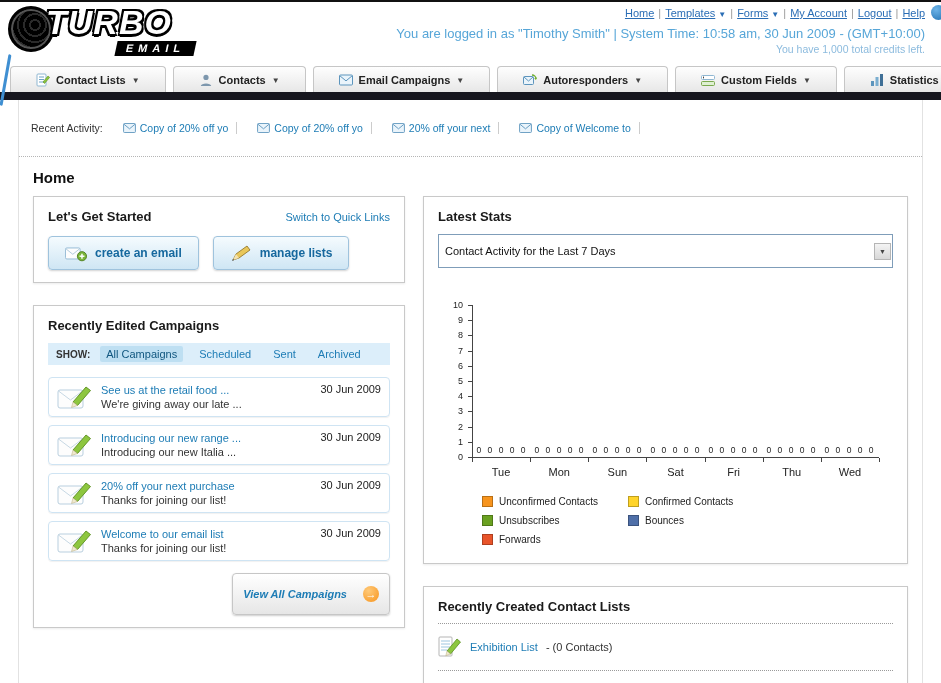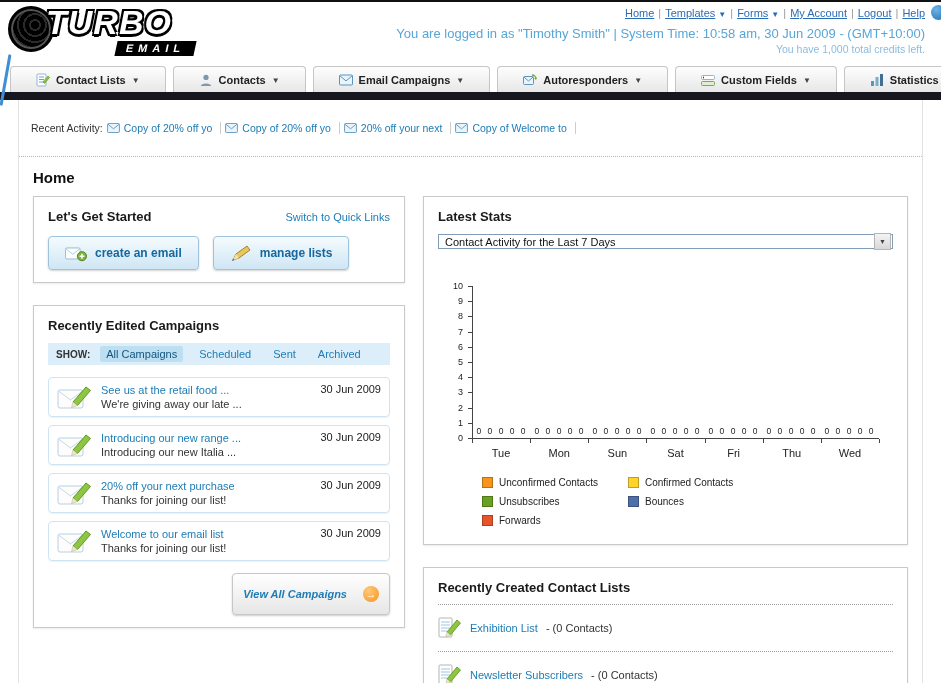--- a/index.html
+++ b/index.html
@@ -39,21 +39,21 @@
   .nav-tab .dd { font-size: 8px; color: #444; }
   .nav-dark { height: 8px; background: #17171f; }
   .icon14 { width: 14px; height: 14px; display: inline-block; }
 
   
   .main { margin: 0 18px; border-left: 1px solid #e2e2e2; border-right: 1px solid #e2e2e2;
       border-bottom: 1px solid #cfcfcf; background: #fff; min-height: 555px; padding-bottom: 18px; }
 
   .activity-bar { display: flex; align-items: center; gap: 4px; padding: 22px 12px;
       border-bottom: 1px dotted #b5b5b5; font-size: 10.5px; color: #333; }
-  .activity-item { display: inline-flex; align-items: center; gap: 4px; color: #1d7cb5; cursor: pointer; }
+  .activity-item { display: inline-flex; align-items: center; gap: 4px; color: #1d7cb5; cursor: pointer; margin-left: 16px; }
   .activity-item .txt { border-right: 1px solid #ccc; padding-right: 8px; }
   .icon12 { width: 13px; height: 10px; display: inline-block; }
 
   .page-title { font-size: 15px; font-weight: bold; color: #111; margin: 12px 0 10px 14px; }
 
   .columns { display: flex; gap: 18px; padding: 0 14px; }
   .left-col { width: 372px; flex: none; }
   .right-col { flex: 1; }
 
   .panel { border: 1px solid #c9c9c9; background: #fff; box-shadow: 0 1px 2px rgba(0,0,0,0.08);
@@ -87,21 +87,21 @@
   .btn-row-right { display: flex; justify-content: flex-end; margin-top: 12px; }
   .arrow-btn { display: inline-flex; align-items: center; gap: 16px; border: 1px solid #c6c6c6; border-radius: 4px;
       background: linear-gradient(#ffffff, #e6e6e6); padding: 12px 10px; color: #1d7cb5; font-weight: bold;
       font-size: 11px; cursor: pointer; box-shadow: 0 1px 2px rgba(0,0,0,.2); font-style: italic; }
   .arrow-circle { width: 16px; height: 16px; border-radius: 50%; flex: none;
       background: radial-gradient(circle at 35% 30%, #ffc978, #f7941d); color: #fff;
       display: inline-flex; align-items: center; justify-content: center; font-size: 11px; line-height: 1; }
 
   
   .select { display: flex; justify-content: space-between; align-items: center; border: 1px solid #7f9db9;
-      background: #fff; height: 15px; font-size: 11px; color: #111; padding-left: 6px; margin-top: 10px; cursor: pointer; gap: 48px; }
+      background: #fff; height: 34px; font-size: 11px; color: #111; padding-left: 6px; margin-top: 10px; cursor: pointer; gap: 48px; }
   .select-arrow { width: 17px; height: 17px; margin-right: 1px; background: linear-gradient(#f4f4f4, #d8d8d8);
       border: 1px solid #b5b5b5; display: flex; align-items: center; justify-content: center;
       font-size: 7px; color: #444; }
 
   .chart { margin-top: 38px; }
   .chart-plot { position: relative; height: 152px; margin-left: 34px; margin-right: 14px;
       border-left: 1px solid #444; border-bottom: 1px solid #444; }
   .y-tick { position: absolute; left: -34px; width: 34px; height: 0; }
   .y-lab { position: absolute; right: 10px; top: -5px; font-size: 9px; color: #222; }
   .y-dash { position: absolute; right: 0; top: 0; width: 5px; border-top: 1px solid #444; }

